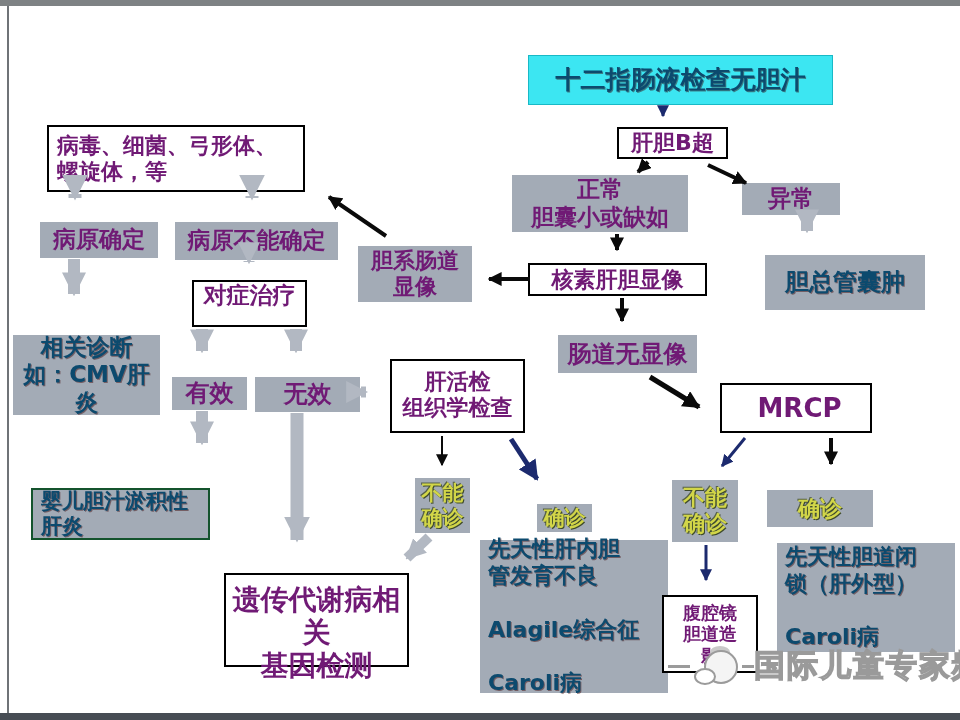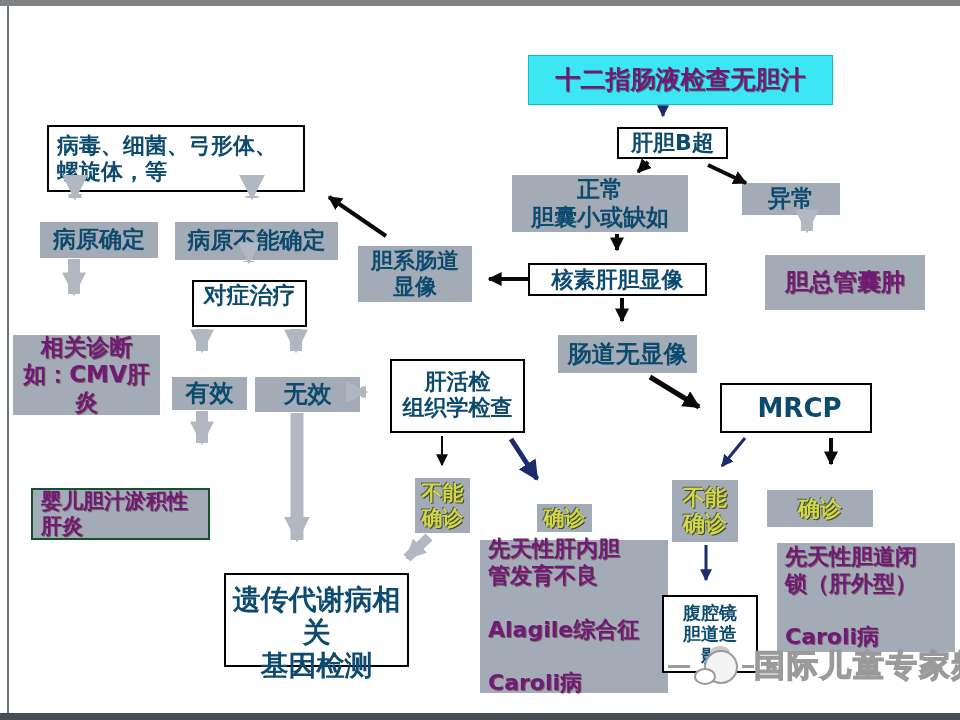--- a/index.html
+++ b/index.html
@@ -7,27 +7,27 @@
     position:relative; width:960px; height:720px; background:#ffffff;
     font-family:"DejaVu Sans","Liberation Sans",sans-serif; overflow:hidden;
   }
   .edge-top    { position:absolute; left:0; top:0; width:960px; height:6px; background:#7e8284; }
   .edge-bottom { position:absolute; left:0; top:713px; width:960px; height:7px; background:#474d54; }
   .edge-left   { position:absolute; left:7px; top:6px; width:2px; height:707px; background:#6f7377; }
 
   .box {
     position:absolute; box-sizing:border-box; z-index:2;
     display:flex; align-items:center; justify-content:center;
-    text-align:center; font-weight:bold; color:#0c4a6e;
+    text-align:center; font-weight:bold; color:#701a75;
     white-space:pre-line; line-height:1.18;
   }
   .gray  { background:#a3abb6; }
   .white { background:#ffffff; border:2px solid #000; }
   .cyan  { background:#3ce6f2; border:1px solid #19b9c6; }
-  .red   { color:#701a75; text-shadow:1px 1px 0 rgba(60,0,0,0.45); }
+  .red   { color:#0c4a6e; text-shadow:1px 1px 0 rgba(60,0,0,0.45); }
   .olive { color:#d2d648; text-shadow:1px 1px 0 #3e4a2c, -1px -1px 0 #55604a; }
   .left-al { justify-content:flex-start; text-align:left; padding:4px 8px; }
   .top-al  { align-items:flex-start; padding-top:8px; }
 
   #arrows { position:absolute; left:0; top:0; z-index:3; pointer-events:none; }
   .over { z-index:4; }
 
   .watermark {
     position:absolute; left:668px; top:644px; z-index:6;
     display:flex; align-items:center;

